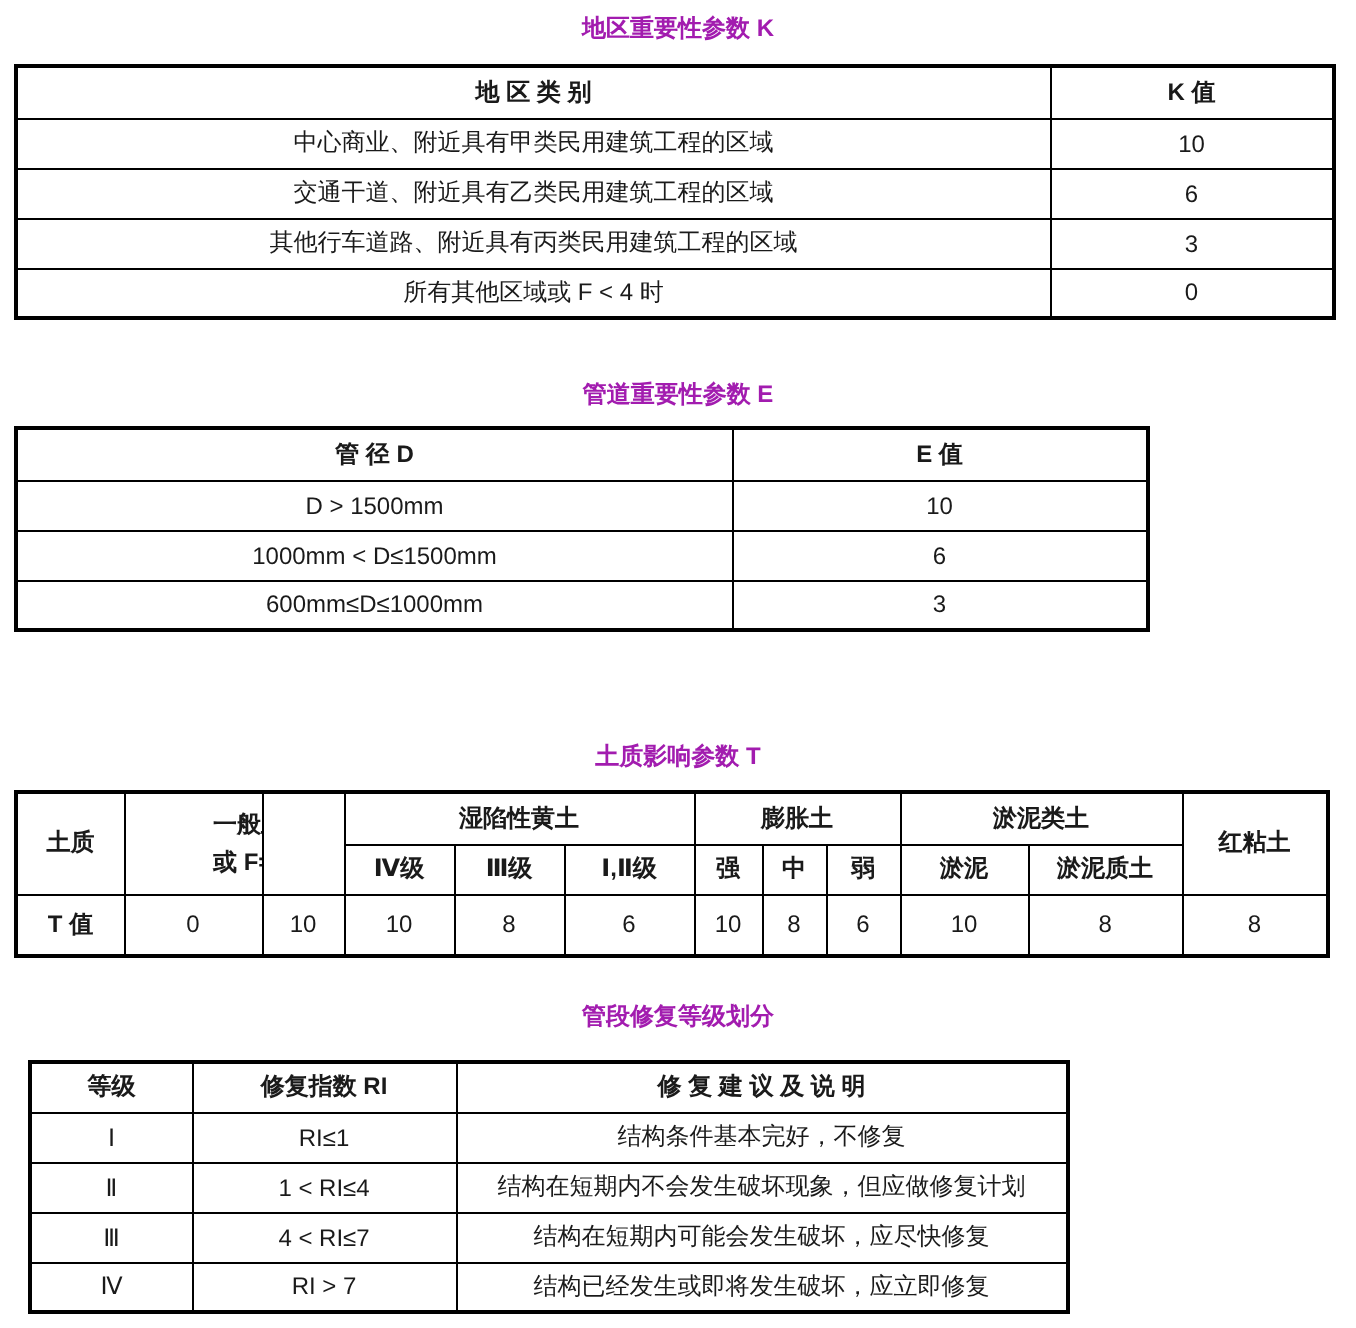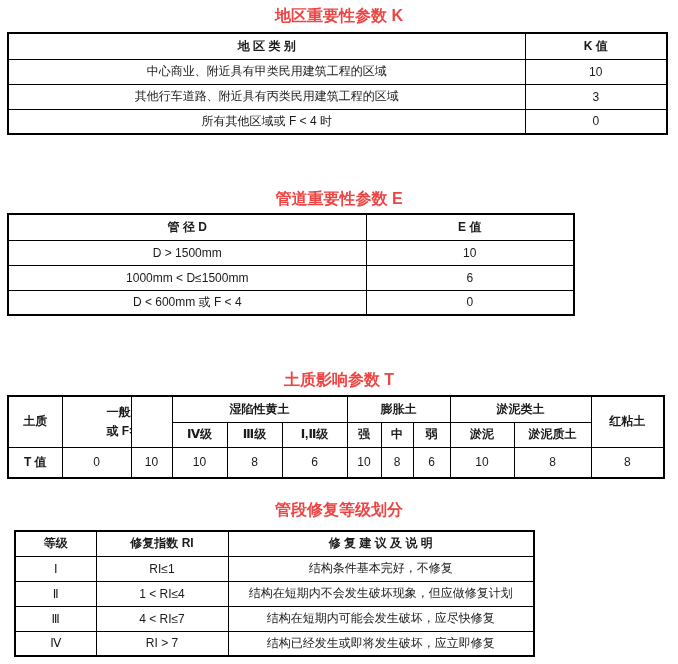--- a/index.html
+++ b/index.html
@@ -8,23 +8,23 @@
     position: relative;
     background: #ffffff;
     color: #1a1a1a;
     font-family: "Liberation Sans", "DejaVu Sans", sans-serif;
   }
   .sec-title {
     position: absolute;
     left: 0;
     width: 678px;
     text-align: center;
-    font-size: 16px;
+    font-size: 12px;
     font-weight: bold;
-    color: #ef4444;
+    color: #a21caf;
   }
   table.tbl {
     position: absolute;
     border-collapse: collapse;
     table-layout: fixed;
     border: 2px solid #000;
     background: #fff;
   }
   table.tbl th, table.tbl td {
     border: 1px solid #000;
@@ -58,20 +58,24 @@
   <tbody>
       <tr class="hdr-row">
     <th>地 区 类 别</th>
     <th>K 值</th>
   </tr>
   <tr class="body-row">
     <td>中心商业、附近具有甲类民用建筑工程的区域</td>
     <td>10</td>
   </tr>
   <tr class="body-row">
+    <td>交通干道、附近具有乙类民用建筑工程的区域</td>
+    <td>6</td>
+  </tr>
+  <tr class="body-row">
     <td>其他行车道路、附近具有丙类民用建筑工程的区域</td>
     <td>3</td>
   </tr>
   <tr class="body-row">
     <td>所有其他区域或 F &lt; 4 时</td>
     <td>0</td>
   </tr>
 </tbody>
   </table>
 
@@ -89,22 +93,22 @@
   </tr>
   <tr class="body-row">
     <td>D &gt; 1500mm</td>
     <td>10</td>
   </tr>
   <tr class="body-row">
     <td>1000mm &lt; D≤1500mm</td>
     <td>6</td>
   </tr>
   <tr class="body-row">
-    <td>D &lt; 600mm 或 F &lt; 4</td>
-    <td>0</td>
+    <td>600mm≤D≤1000mm</td>
+    <td>3</td>
   </tr>
 </tbody>
   </table>
 
 <div class="sec-title" style="top:370px">土质影响参数 T</div>
 
 <table class="tbl" style="left:7px; top:395px; width:658px">
   <colgroup>
     <col style="width:54px">
       <col style="width:69px">

